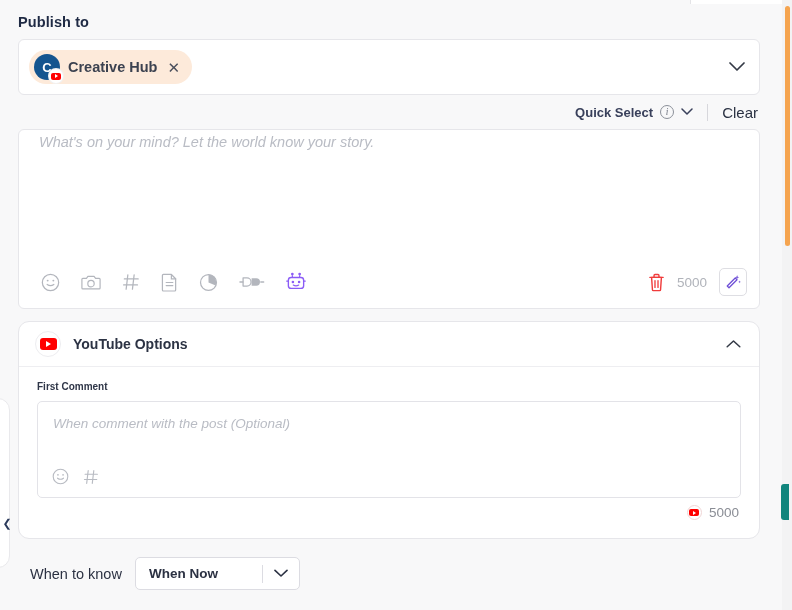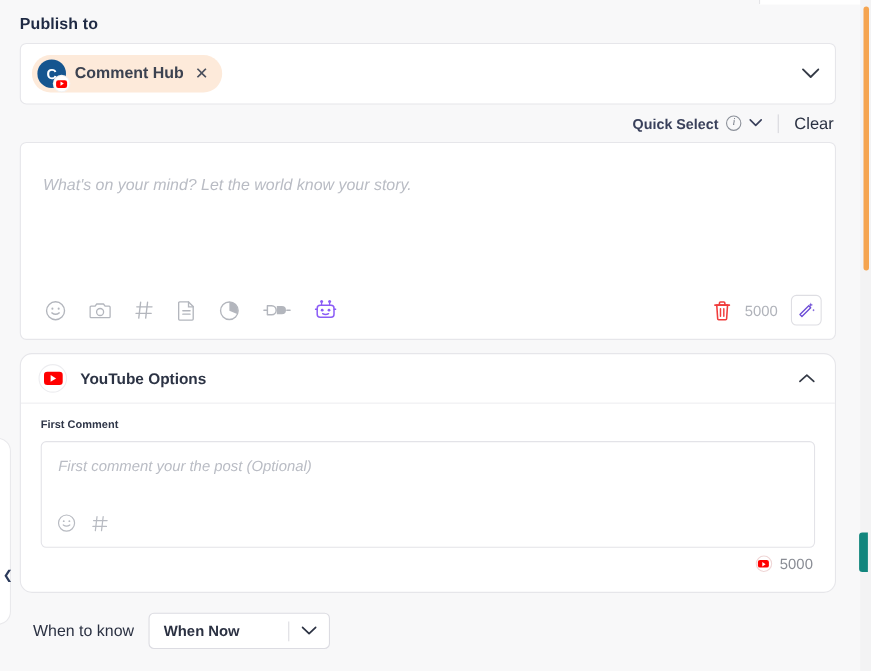--- a/index.html
+++ b/index.html
@@ -107,21 +107,21 @@
   .quick-caret { color: #39405b; font-size: 12px; }
   .v-divider { width: 1px; height: 17px; background: #d7d7dc; margin: 0 7px; }
   .clear-link { color: #2a3142; font-size: 15px; cursor: pointer; }
 
   
   .composer {
     background: #fff; border: 1px solid #e6e6ea; border-radius: 6px;
     height: 180px; position: relative;
   }
   .composer-placeholder {
-    position: absolute; left: 20px; top: 31px;
+    position: absolute; left: 20px; top: 4px;
     font-size: 14.5px; font-style: italic; color: #b9bcc4;
   }
   .composer-toolbar {
     position: absolute; left: 0; right: 0; bottom: 0; height: 52px;
     display: flex; align-items: center; justify-content: space-between;
     padding: 0 12px 0 22px;
   }
   .tool-icons { display: flex; align-items: center; gap: 21px; }
   .tool-ico { color: #b3b6bd; display: flex; align-items: center; }
   .tool-ico.ai { color: #8b5cf6; }
@@ -226,21 +226,21 @@
     <div class="publish-box">
       <div class="chip">
         <span class="avatar-wrap">
           <span class="avatar">C</span>
           <span class="badge-yt">
             <span class="yt-rect">
                 <span class="yt-tri"></span>
               </span>
           </span>
         </span>
-        <span class="chip-label">Comment Hub</span>
+        <span class="chip-label">Creative Hub</span>
         <span class="chip-x">✕</span>
       </div>
       <span class="publish-caret">
         <svg width="16" height="10" viewBox="0 0 16 10">
             <path d="M1 1 L8 8 L15 1" stroke="#343a46" stroke-width="1.7" fill="none" stroke-linecap="round" stroke-linejoin="round"></path>
           </svg>
       </span>
     </div>
 
     <div class="quick-row">
@@ -345,21 +345,21 @@
         <span class="yt-collapse">
           <svg width="15" height="9" viewBox="0 0 16 10">
               <path d="M1 8 L8 1.6 L15 8" stroke="#343a46" stroke-width="1.7" fill="none" stroke-linecap="round" stroke-linejoin="round"></path>
             </svg>
         </span>
       </div>
 
       <div class="yt-body">
         <div class="field-label">First Comment</div>
         <div class="comment-box">
-          <div class="comment-placeholder">First comment your the post (Optional)</div>
+          <div class="comment-placeholder">When comment with the post (Optional)</div>
           <div class="comment-tools">
             <span>
               <svg width="17" height="17" viewBox="0 0 20 20">
                   <circle cx="10" cy="10" r="8.6" stroke="#b8bbc2" stroke-width="1.3" fill="none"></circle>
                   <circle cx="7" cy="8" r="1" fill="#b8bbc2"></circle>
                   <circle cx="13" cy="8" r="1" fill="#b8bbc2"></circle>
                   <path d="M6.5 12 Q10 14.6 13.5 12" stroke="#b8bbc2" stroke-width="1.3" fill="none" stroke-linecap="round"></path>
                 </svg>
             </span>
             <span>

